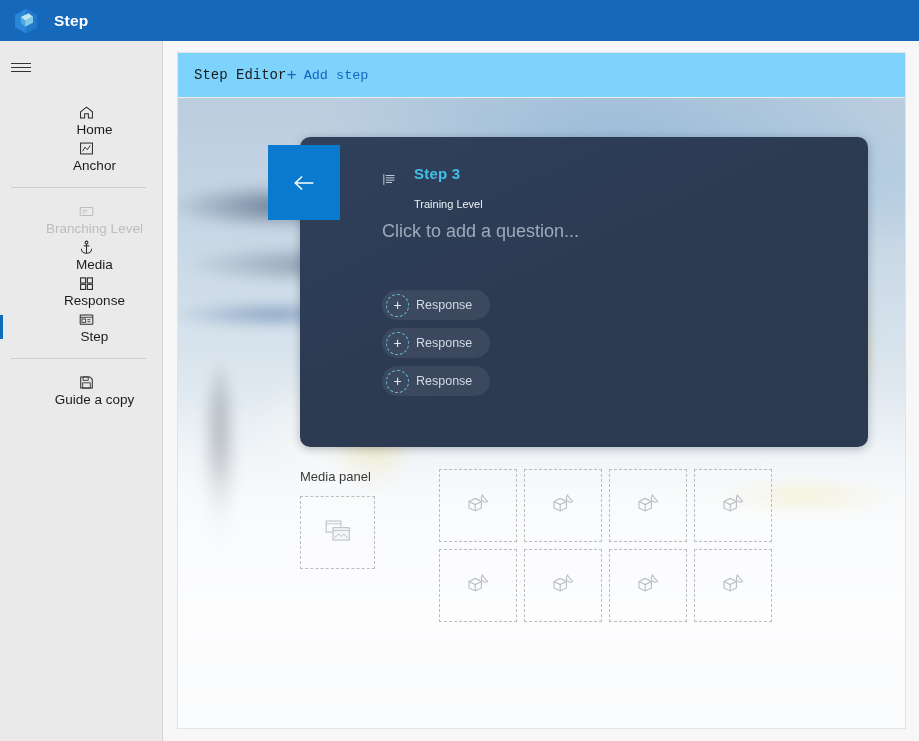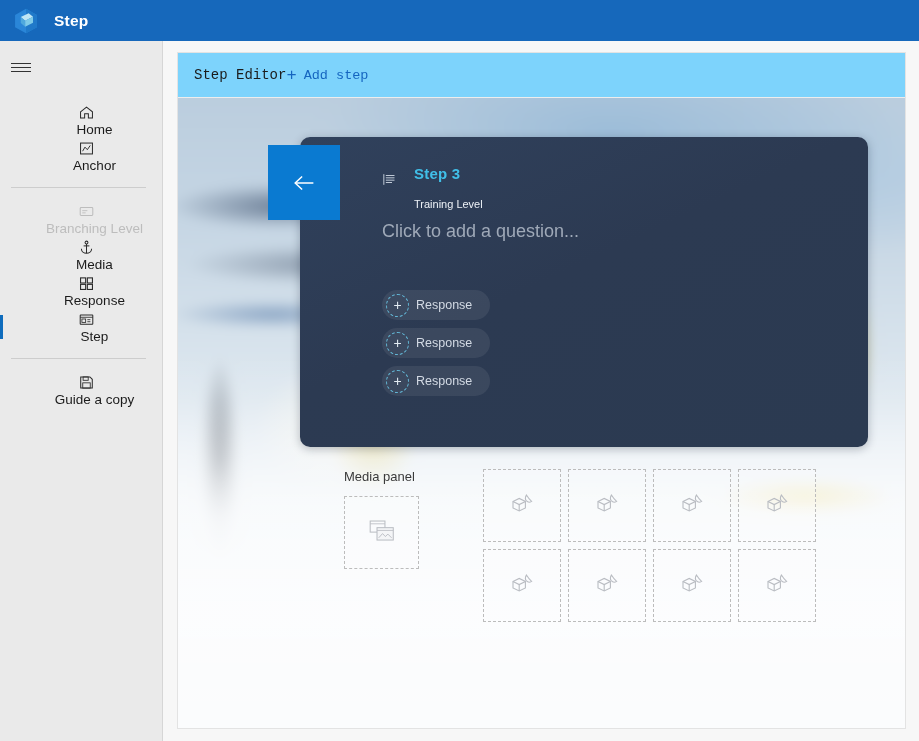--- a/index.html
+++ b/index.html
@@ -176,21 +176,21 @@
     width: 23px; height: 23px; border-radius: 50%;
     border: 1.4px dashed #63b7d6;
     display: flex; align-items: center; justify-content: center;
     color: #e4ecf3; font-size: 14px; line-height: 1;
   }
   .resp-label { color: #d3dae4; font-size: 12.5px; }
 
   
   .sections {
     position: absolute; left: 122px; top: 371px;
-    display: flex; gap: 0; margin-left: 44px;
+    display: flex; gap: 0;
   }
   .sec-label { font-size: 13px; color: #3a3a3a; margin-bottom: 12px; }
   .col-media { width: 139px; }
   .slot {
     border: 1px dashed #bcbcbc;
     background: rgba(255,255,255,.18);
     display: flex; align-items: center; justify-content: center;
     cursor: pointer;
   }
   .slot-media { width: 75px; height: 73px; }

